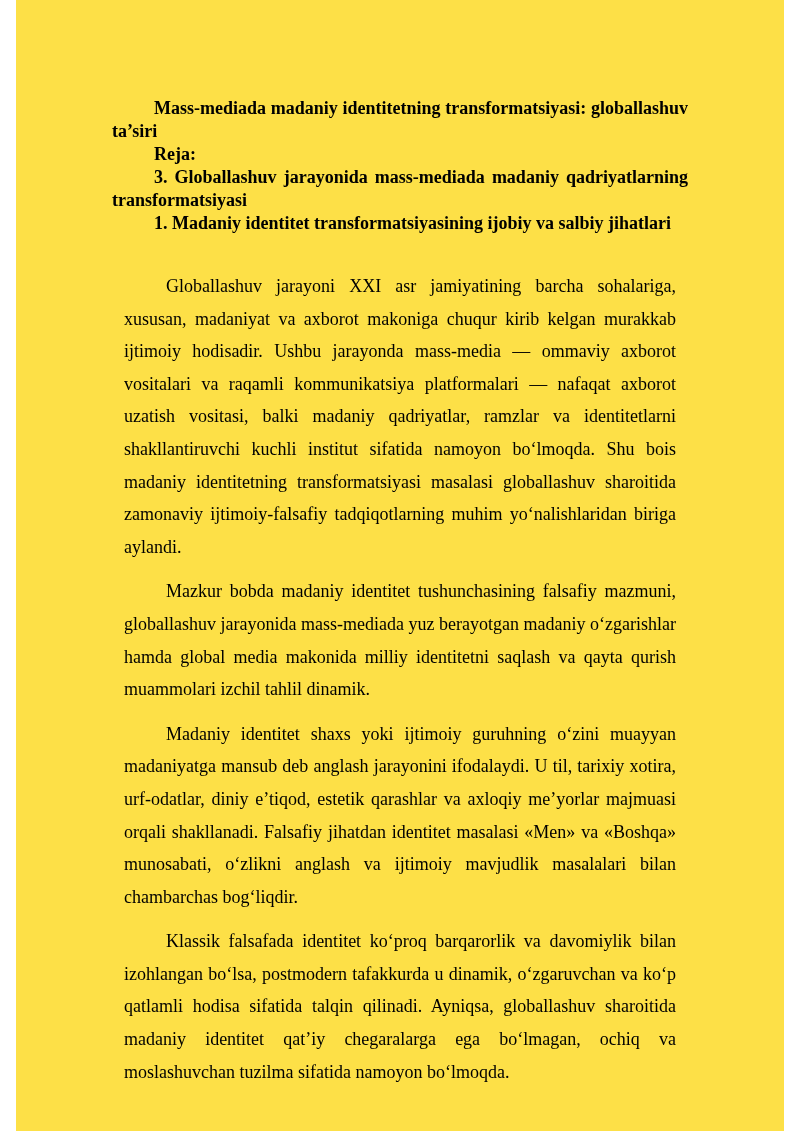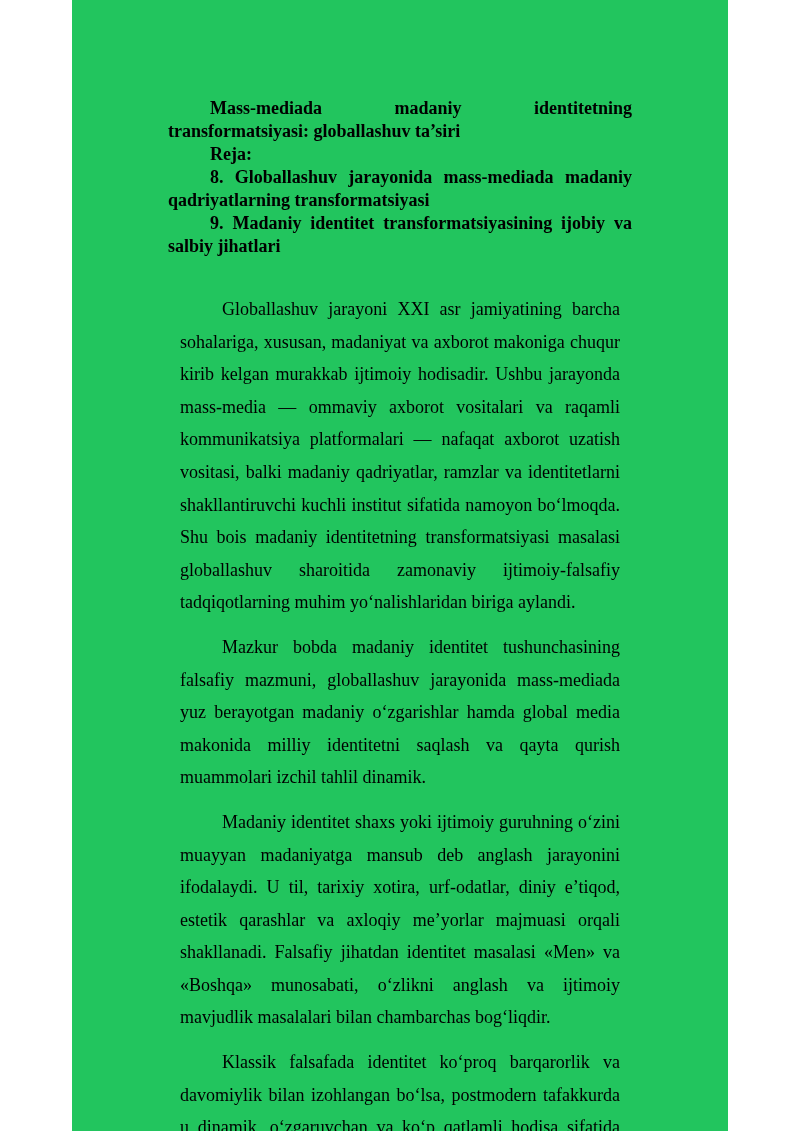--- a/index.html
+++ b/index.html
@@ -2,24 +2,24 @@
 <html><head>
 <meta charset="utf-8">
 <style>
   html, body {
     margin: 0;
     padding: 0;
     background: #ffffff;
   }
   .page {
     position: relative;
-    width: 656px;
+    width: 768px;
     height: 1131px;
     margin: 0 auto;
-    background: #22c55e;
+    background: #fde047;
     box-sizing: border-box;
     padding: 97px 96px 40px 96px;
     color: #000000;
     font-family: "Liberation Serif", "DejaVu Serif", serif;
     overflow: hidden;
   }
   .heading {
     margin: 0;
     font-size: 18px;
     font-weight: bold;
@@ -40,24 +40,24 @@
   }
 </style>
 </head>
 <body>
 
 <div class="page">
   <p class="heading">Mass-mediada madaniy identitetning transformatsiyasi: globallashuv ta’siri</p>
 
   <p class="heading">Reja:</p>
 
-  <p class="heading">8. Globallashuv jarayonida mass-mediada madaniy qadriyatlarning transformatsiyasi</p>
+  <p class="heading">3. Globallashuv jarayonida mass-mediada madaniy qadriyatlarning transformatsiyasi</p>
 
 
-  <p class="heading">9. Madaniy identitet transformatsiyasining ijobiy va salbiy jihatlari</p>
+  <p class="heading">1. Madaniy identitet transformatsiyasining ijobiy va salbiy jihatlari</p>
 
   <div class="block-gap"></div>
 
   <p class="body-para">Globallashuv jarayoni XXI asr jamiyatining barcha sohalariga, xususan, madaniyat va axborot makoniga chuqur kirib kelgan murakkab ijtimoiy hodisadir. Ushbu jarayonda mass-media — ommaviy axborot vositalari va raqamli kommunikatsiya platformalari — nafaqat axborot uzatish vositasi, balki madaniy qadriyatlar, ramzlar va identitetlarni shakllantiruvchi kuchli institut sifatida namoyon boʻlmoqda. Shu bois madaniy identitetning transformatsiyasi masalasi globallashuv sharoitida zamonaviy ijtimoiy-falsafiy tadqiqotlarning muhim yoʻnalishlaridan biriga aylandi.</p>
 
   <p class="body-para">Mazkur bobda madaniy identitet tushunchasining falsafiy mazmuni, globallashuv jarayonida mass-mediada yuz berayotgan madaniy oʻzgarishlar hamda global media makonida milliy identitetni saqlash va qayta qurish muammolari izchil tahlil dinamik.</p>
 
   <p class="body-para">Madaniy identitet shaxs yoki ijtimoiy guruhning oʻzini muayyan madaniyatga mansub deb anglash jarayonini ifodalaydi. U til, tarixiy xotira, urf-odatlar, diniy e’tiqod, estetik qarashlar va axloqiy me’yorlar majmuasi orqali shakllanadi. Falsafiy jihatdan identitet masalasi «Men» va «Boshqa» munosabati, oʻzlikni anglash va ijtimoiy mavjudlik masalalari bilan chambarchas bogʻliqdir.</p>
 
   <p class="body-para">Klassik falsafada identitet koʻproq barqarorlik va davomiylik bilan izohlangan boʻlsa, postmodern tafakkurda u dinamik, oʻzgaruvchan va koʻp qatlamli hodisa sifatida talqin qilinadi. Ayniqsa, globallashuv sharoitida madaniy identitet qat’iy chegaralarga ega boʻlmagan, ochiq va moslashuvchan tuzilma sifatida namoyon boʻlmoqda.</p>

